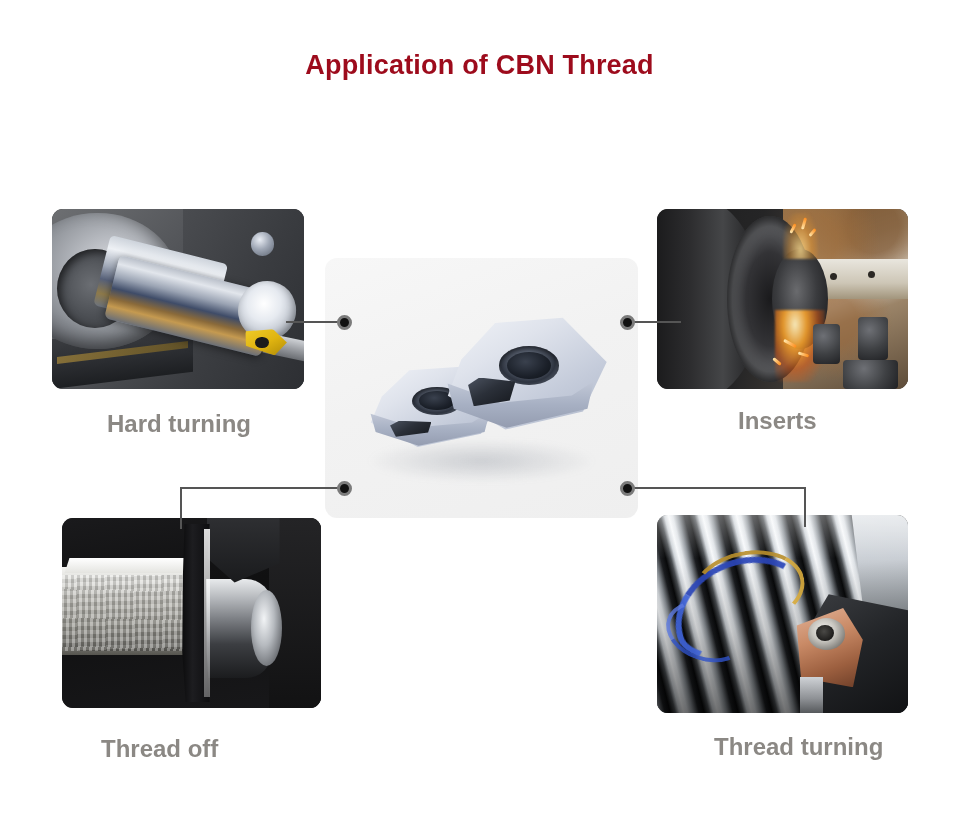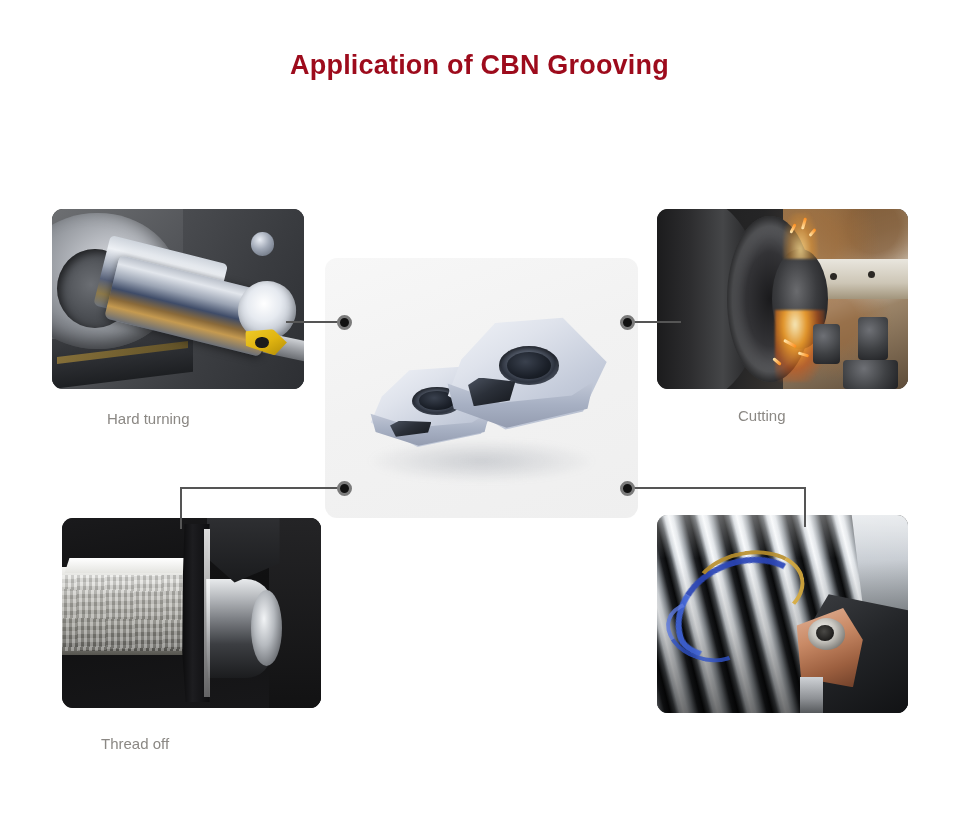--- a/index.html
+++ b/index.html
@@ -45,22 +45,22 @@
     overflow: hidden;
   }
   .photo-card.tl { left: 52px;  top: 209px; width: 252px; height: 180px; }
   .photo-card.tr { left: 657px; top: 209px; width: 251px; height: 180px; }
   .photo-card.bl { left: 62px;  top: 518px; width: 259px; height: 190px; }
   .photo-card.br { left: 657px; top: 515px; width: 251px; height: 198px; }
 
   
   .photo-label {
     position: absolute;
-    font-size: 15px;
-    font-weight: normal;
+    font-size: 24px;
+    font-weight: bold;
     color: #8b8884;
     white-space: nowrap;
   }
   .label-hard    { left: 107px; top: 410px; }
   .label-groove  { left: 738px; top: 407px; }
   .label-cutting { left: 101px; top: 735px; }
   .label-thread  { left: 714px; top: 733px; }
 
   
   .center-panel {
@@ -425,21 +425,21 @@
     border-radius: 50%;
     background: radial-gradient(ellipse at 50% 50%, rgba(110,118,132,.28) 0%, rgba(110,118,132,0) 72%);
     filter: blur(3px);
   }
 </style>
 </head>
 <body>
 
 <div class="page">
 
-  <div class="page-title">Application of CBN Grooving</div>
+  <div class="page-title">Application of CBN Thread</div>
 
   <div class="photo-card tl">
     <div class="photo">
       <div class="hard-bg"></div>
       <div class="hard-machine-dark"></div>
       <div class="hard-base"></div>
       <div class="hard-base-edge"></div>
       <div class="hard-chuck"></div>
       <div class="hard-chuck-bore"></div>
       <div class="hard-shaft2"></div>
@@ -470,21 +470,21 @@
       <div class="spark" style="left:56%;top:7%;width:12px;height:3px;transform:rotate(-74deg);"></div>
       <div class="spark" style="left:60%;top:12%;width:9px;height:3px;transform:rotate(-50deg);"></div>
       <div class="spark" style="left:50%;top:74%;width:14px;height:3px;transform:rotate(28deg);"></div>
       <div class="spark" style="left:56%;top:80%;width:11px;height:3px;transform:rotate(16deg);"></div>
       <div class="spark" style="left:46%;top:84%;width:10px;height:3px;transform:rotate(40deg);"></div>
       <div class="groove-knob" style="left:62%;top:64%;width:11%;height:22%;"></div>
       <div class="groove-knob" style="left:80%;top:60%;width:12%;height:24%;"></div>
       <div class="groove-knob" style="left:74%;top:84%;width:22%;height:16%;"></div>
     </div>
   </div>
-  <div class="photo-label label-groove">Cutting</div>
+  <div class="photo-label label-groove">Inserts</div>
 
   <div class="photo-card bl">
     <div class="photo">
       <div class="cut-bg"></div>
       <div class="cut-right-dark"></div>
       <div class="cut-bar"></div>
       <div class="cut-bar-knurl"></div>
       <div class="cut-bar-top"></div>
       <div class="cut-workpiece"></div>
       <div class="cut-workpiece-face"></div>
@@ -503,20 +503,21 @@
       <div class="thr-chip"></div>
       <div class="thr-chip2"></div>
       <div class="thr-chip3"></div>
       <div class="thr-toolblock"></div>
       <div class="thr-copper"></div>
       <div class="thr-insert"></div>
       <div class="thr-insert-hole"></div>
       <div class="thr-shank"></div>
     </div>
   </div>
+  <div class="photo-label label-thread">Thread turning</div>
 
   <div class="center-panel">
     <div class="insert-stage">
       <div class="ins-shadow"></div>
 
       <div class="ins ins-back">
         <div class="ins-top"></div>
         <div class="ins-side"></div>
         <div class="ins-hole-outer"></div>
         <div class="ins-hole-inner"></div>

